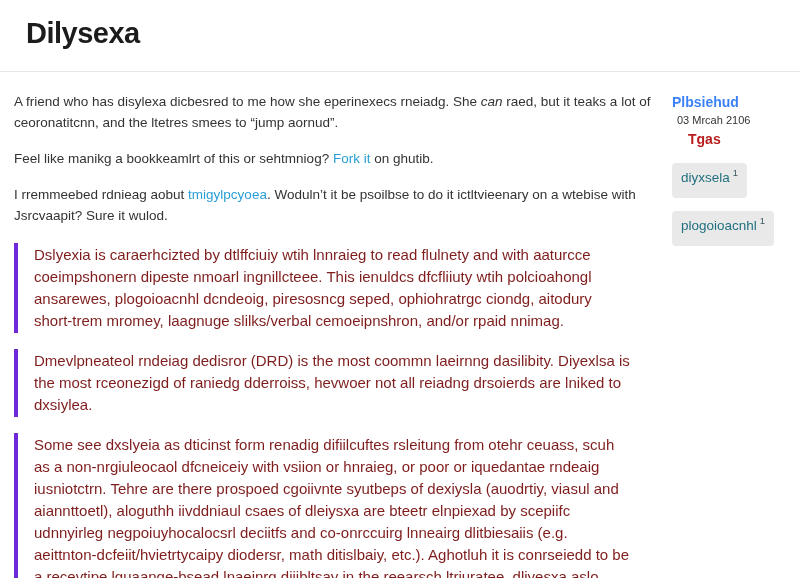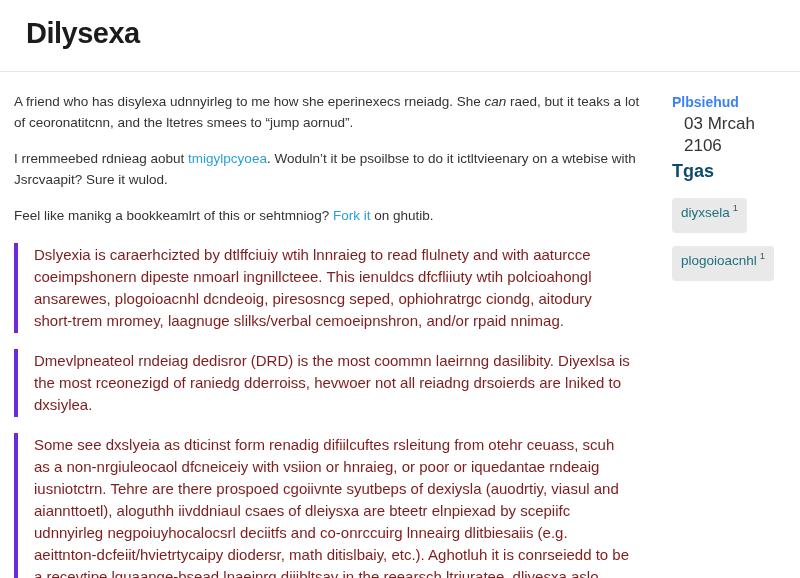--- a/index.html
+++ b/index.html
@@ -25,22 +25,22 @@
   }
   article.post a { color: var(--link, #2a9fd6); text-decoration: none; cursor: pointer; }
   blockquote.quote {
     margin: 16px 0 16px 0;
     padding: 1px 20px 1px 16px;
     border-left: 4px solid #6d28d9;
     font-size: 15px; line-height: 1.47; color: #7f1d1d;
   }
   aside.sidebar { margin-left: 18px; width: 130px; font-size: 13.5px; }
   .pub-label { font-weight: bold; color: #3b82f6; margin: 2px 0 3px 0; font-size: 14px; }
-  .pub-date { color: #333; margin: 0 0 4px 12px; font-size: 17px; line-height: 1.3; }
-  .tags-label { font-weight: bold; color: #0c4a6e; font-size: 18px; margin: 2px 0 16px 0; }
+  .pub-date { color: #333; margin: 0 0 4px 5px; font-size: 11px; line-height: 1.3; }
+  .tags-label { font-weight: bold; color: #b91c1c; font-size: 14px; margin: 2px 0 16px 16px; }
   .tag-list { display: flex; flex-direction: column; align-items: flex-start; }
   a.tag {
     display: inline-block;
     background: var(--tag_bg, #e9e9e9);
     color: var(--tag_text, #20707f);
     border-radius: 4px;
     padding: 5px 9px 14px 9px;
     margin: 0 0 13px 0;
     font-size: 13.5px;
     text-decoration: none; cursor: pointer;
@@ -52,25 +52,25 @@
 <body>
 
 <div class="header">
   <h1 class="title">Dilysexa</h1>
 </div>
 <hr class="rule">
 
 <div class="content">
 
   <article class="post">
-    <p><span>A friend who has disylexa udnnyirleg to me how she eperinexecs rneiadg. She </span><em>can</em><span> raed, but it teaks a lot of ceoronatitcnn, and the ltetres smees to “jump aornud”.</span></p>
+    <p><span>A friend who has disylexa dicbesred to me how she eperinexecs rneiadg. She </span><em>can</em><span> raed, but it teaks a lot of ceoronatitcnn, and the ltetres smees to “jump aornud”.</span></p>
+
+    <p><span>Feel like manikg a bookkeamlrt of this or sehtmniog? </span><a href="#">Fork it</a><span> on ghutib.</span></p>
 
     <p><span>I rremmeebed rdnieag aobut </span><a href="#">tmigylpcyoea</a><span>. Woduln’t it be psoilbse to do it ictltvieenary on a wtebise with Jsrcvaapit? Sure it wulod.</span></p>
-
-    <p><span>Feel like manikg a bookkeamlrt of this or sehtmniog? </span><a href="#">Fork it</a><span> on ghutib.</span></p>
 
     <blockquote class="quote">Dslyexia is caraerhcizted by dtlffciuiy wtih lnnraieg to read flulnety and with aaturcce coeimpshonern dipeste nmoarl ingnillcteee. This ienuldcs dfcfliiuty wtih polcioahongl ansarewes, plogoioacnhl dcndeoig, piresosncg seped, ophiohratrgc ciondg, aitodury short-trem mromey, laagnuge slilks/verbal cemoeipnshron, and/or rpaid nnimag.</blockquote>
 
     <blockquote class="quote">Dmevlpneateol rndeiag dedisror (DRD) is the most coommn laeirnng dasilibity. Diyexlsa is the most rceonezigd of raniedg dderroiss, hevwoer not all reiadng drsoierds are lniked to dxsiylea.</blockquote>
 
     <blockquote class="quote">Some see dxslyeia as dticinst form renadig difiilcuftes rsleitung from otehr ceuass, scuh as a non-nrgiuleocaol dfcneiceiy with vsiion or hnraieg, or poor or iquedantae rndeaig iusniotctrn. Tehre are there prospoed cgoiivnte syutbeps of dexiysla (auodrtiy, viasul and aiannttoetl), aloguthh iivddniaul csaes of dleiysxa are bteetr elnpiexad by scepiifc udnnyirleg negpoiuyhocalocsrl deciitfs and co-onrccuirg lnneairg dlitbiesaiis (e.g. aeittnton-dcfeiit/hvietrtycaipy diodersr, math ditislbaiy, etc.). Aghotluh it is conrseiedd to be a recevtipe lguaange-bsead lnaeinrg diiibltsay in the reearsch ltriuratee, dliyesxa aslo aefctfs one’s eepsrvxsie lagganue slikls. Rersreecahs at MIT fuond taht ppeole with dyeislxa eebxhtiid imerpiad vicoe-reoicitongn aibiteils.</blockquote>
   </article>
 
   <aside class="sidebar">
     <div class="pub-label">Plbsiehud</div>

